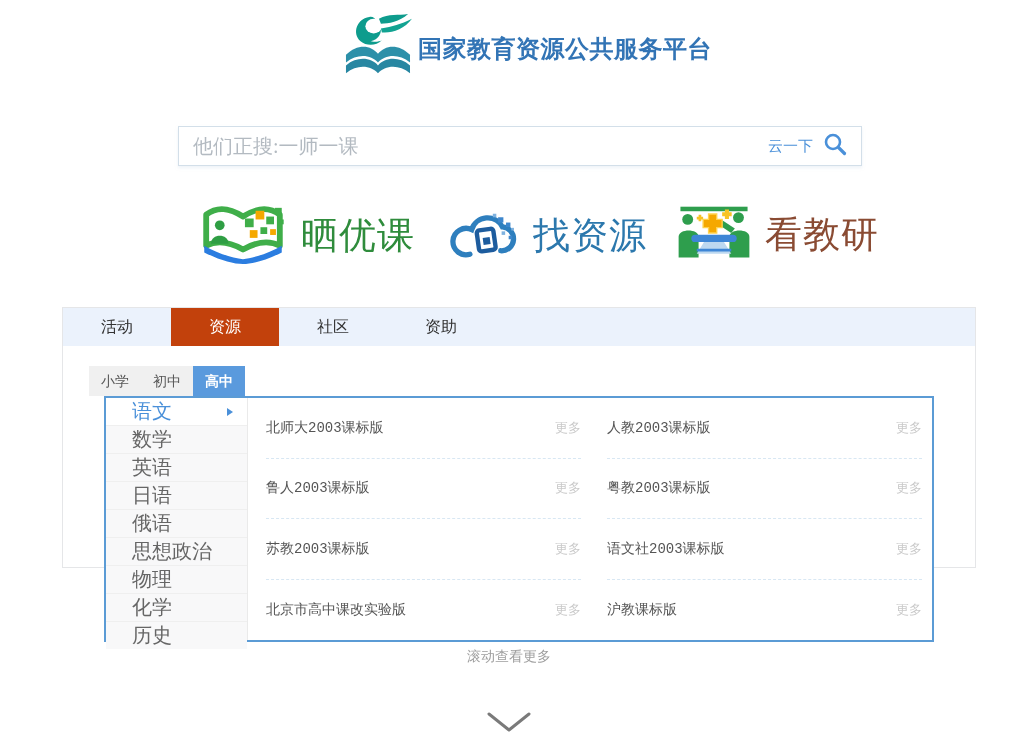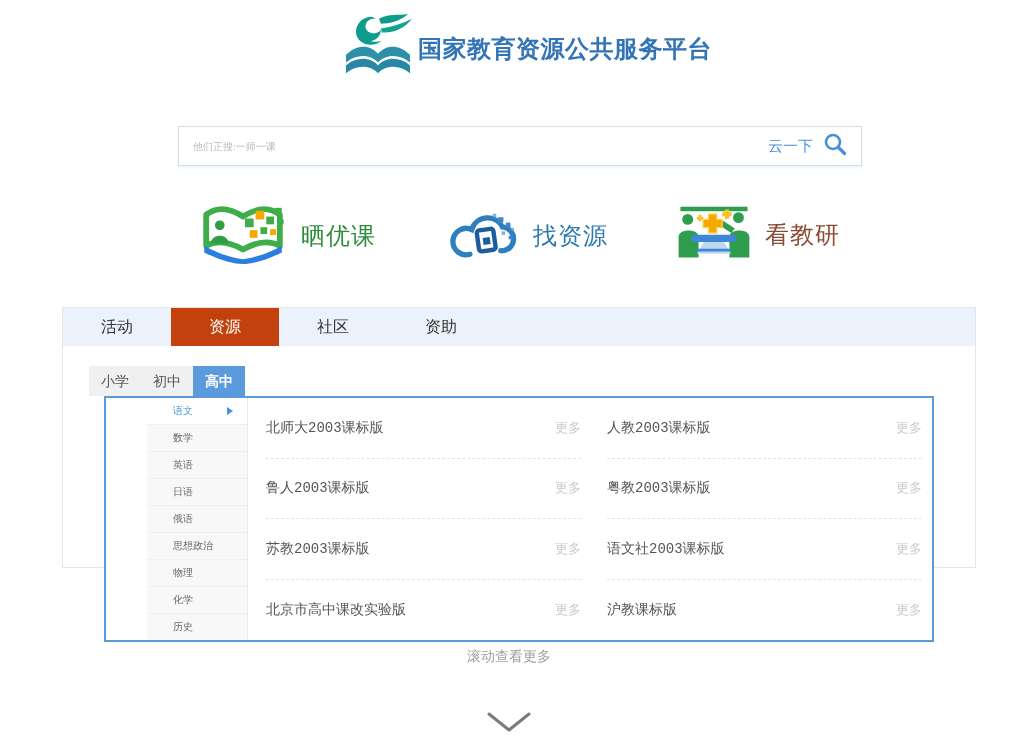--- a/index.html
+++ b/index.html
@@ -9,50 +9,50 @@
   
   .logo { position:absolute; left:340px; top:14px; display:flex; align-items:center; gap:2px; }
   .logo-text { display:flex; flex-direction:column; }
   .logo-title { font-size:24px; font-weight:700; color:#3274B5; letter-spacing:0.5px; line-height:1.3; }
   .logo-sub { font-size:11px; font-weight:700; color:#47688B; letter-spacing:0.2px; margin-top:3px; word-spacing:2px; }
 
   
   .search { position:absolute; left:178px; top:126px; width:684px; height:40px;
             border:1px solid #D3DFE9; background:#fff; display:flex; align-items:center;
             box-shadow:0 2px 3px rgba(205,220,235,.35); }
-  .search input { flex:1; border:none; outline:none; height:100%; padding:0 14px; font-size:10px; color:#333;
+  .search input { flex:1; border:none; outline:none; height:100%; padding:0 14px; font-size:20px; color:#333;
                   font-family:Liberation Serif, serif; background:transparent; }
   .search input::placeholder { color:#B3BAC1; }
   .search-action { display:flex; align-items:center; gap:10px; padding-right:14px; cursor:pointer; }
   .search-action .yun { font-size:15px; color:#4A90D9; }
 
   
   .feature { position:absolute; display:flex; align-items:center; gap:12px; cursor:pointer; }
-  .feature .flabel { font-size:24px; letter-spacing:1px; }
+  .feature .flabel { font-size:37px; letter-spacing:1px; }
   .f1 { left:197px; top:203px; } .f1 .flabel { color:#2F8C3C; }
   .f2 { left:447px; top:205px; } .f2 .flabel { color:#2C78AD; }
   .f3 { left:675px; top:204px; } .f3 .flabel { color:#8A4B33; }
 
   
   .panel { position:absolute; left:62px; top:307px; width:914px; height:261px;
            border:1px solid #E5E6E8; background:#fff; }
   .tabbar { height:38px; background:#EBF2FC; display:flex; }
   .tab { width:108px; line-height:38px; text-align:center; font-size:16px; color:#333; cursor:pointer; }
   .tab.active { background:#c2410c; color:#fff; }
 
   .leveltabs { display:flex; margin:20px 0 0 26px; }
   .ltab { width:52px; height:30px; line-height:30px; text-align:center; font-size:14px;
           color:#555; background:#F0F0F0; cursor:pointer; }
   .ltab.active { background:#5A9ADD; color:#fff; font-weight:700; }
 
   .dropdown { margin-left:41px; width:830px; height:246px; border:2px solid #5B9BD5;
               background:#fff; display:flex; }
   .subjects { width:142px; display:flex; flex-direction:column; border-right:1px solid #EAEAEA; }
-  .subject { flex:1; display:flex; align-items:center; padding-left:26px; font-size:10px;
-             color:#666; background:#F8F8F9; border-top:1px solid #EFEFEF; cursor:pointer;margin-left:41px; }
+  .subject { flex:1; display:flex; align-items:center; padding-left:26px; font-size:20px;
+             color:#666; background:#F8F8F9; border-top:1px solid #EFEFEF; cursor:pointer; }
   .subject:first-child { border-top:none; }
   .subject.active { background:#fff; color:#4A90D9; justify-content:space-between; padding-right:14px; }
   .subject.active .arrow { width:0; height:0; border-left:6px solid #4A90D9;
                            border-top:4px solid transparent; border-bottom:4px solid transparent; }
 
   .books { flex:1; padding:0 10px 0 18px; display:grid; grid-template-columns:1fr 1fr;
            column-gap:26px; grid-auto-rows:1fr; }
   .cell { display:flex; justify-content:space-between; align-items:center;
           border-bottom:1px dashed #D8E7F3;font-family:Liberation Mono, monospace; }
   .cell.last { border-bottom:none; }

